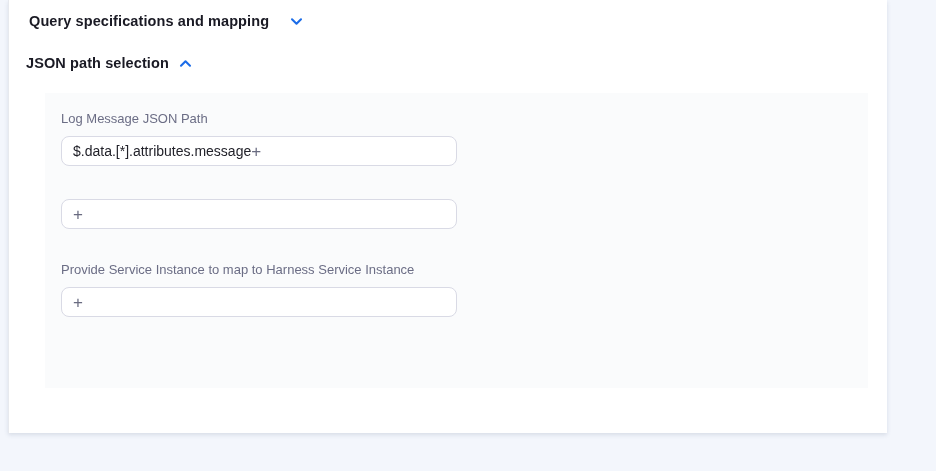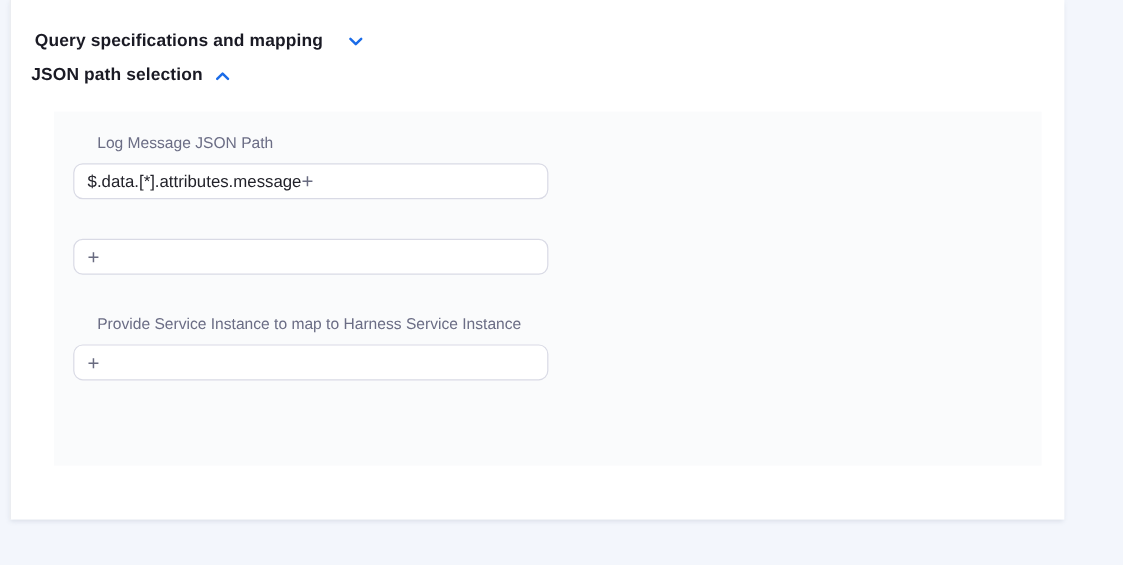--- a/index.html
+++ b/index.html
@@ -29,36 +29,35 @@
     font-size: 14.5px;
     font-weight: 700;
     color: #1a1a24;
     letter-spacing: 0.1px;
   }
   .chev {
     display: inline-flex;
     align-items: center;
   }
   .chev svg { display: block; }
-  #hdr-query { left: 20px; top: 26px; gap: 20px; }
+  #hdr-query { left: 20px; top: 13px; gap: 20px; }
   #hdr-json  { left: 17px; top: 55px; text-align: center; }
   .panel {
     position: absolute;
     left: 36px; top: 93px;
     width: 823px; height: 295px;
     background: #fafbfc;
     padding: 18px 16px 0 16px;
   }
   .field { margin-bottom: 33px; }
   .field-label {
     font-size: 13px;
     color: #6b6d85;
     margin-bottom: 10px;
     line-height: 15px;
-    margin-left: 20px;
   }
   .input-box {
     width: 396px;
     height: 30px;
     background: #ffffff;
     border: 1px solid #d9dae5;
     border-radius: 8px;
     display: flex;
     align-items: center;
     justify-content: flex-start;

